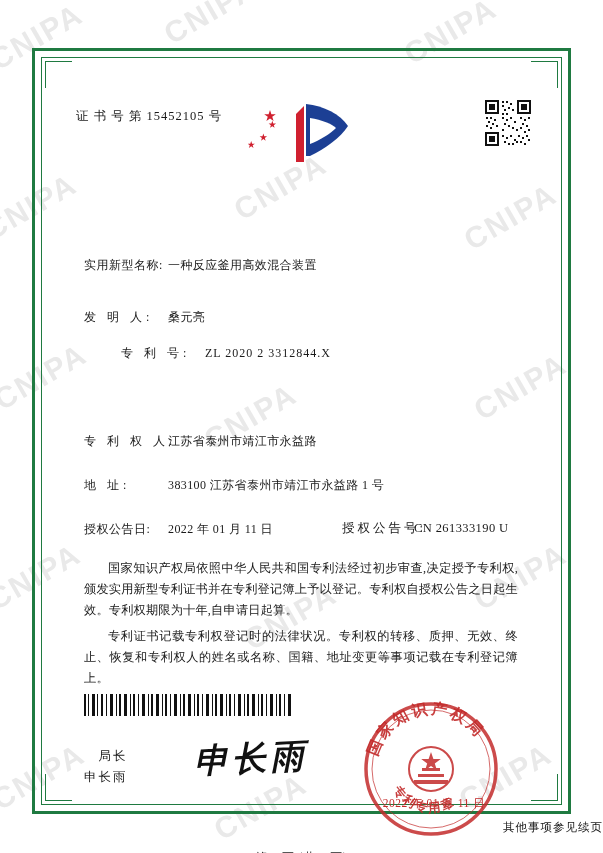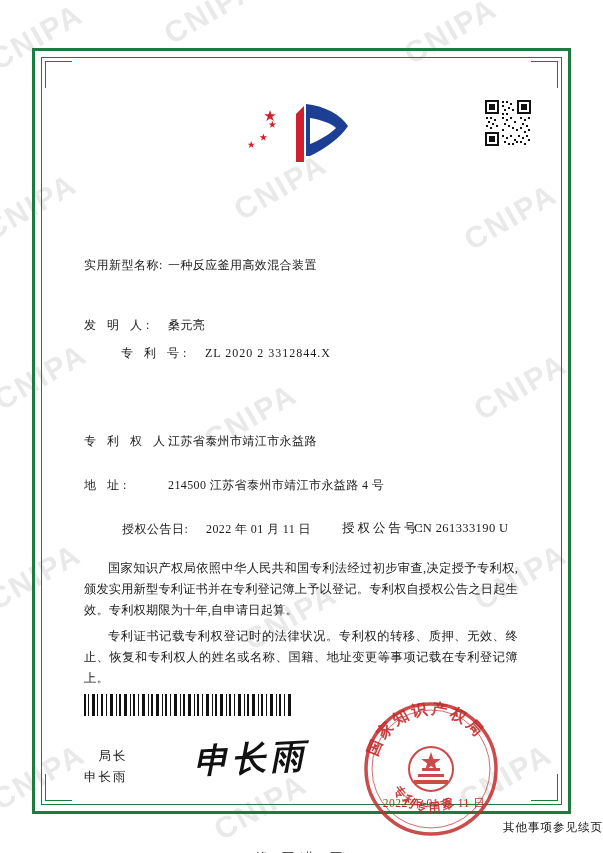--- a/index.html
+++ b/index.html
@@ -133,26 +133,26 @@
     letter-spacing: 4px;
   }
   .field-label.tight { letter-spacing: 0.5px; }
   .field-value {
     display: inline-block;
     letter-spacing: 0.4px;
   }
   .field-value.mono { font-family: "Liberation Serif", serif; letter-spacing: 1px; }
 
   #row-name    { top: 196px; }
-  #row-inventor{ top: 256px; }
+  #row-inventor{ top: 248px; }
   #row-patentno{ top: 284px; margin-left: 37px; }
   #row-appdate { top: 328px; }
   #row-holder  { top: 372px; }
   #row-address { top: 416px; }
-  #row-grant   { top: 460px; margin-left: 38px; }
+  #row-grant   { top: 460px; }
 
   #grant-pub-no {
     position: absolute;
     left: 298px;
     top: 460px;
     font-size: 12.5px;
     white-space: nowrap;
   }
   #grant-pub-no .field-label { width: 72px; letter-spacing: 3px; }
 
@@ -266,20 +266,21 @@
 <div id="cert-frame">
   <div id="cert-frame-inner"></div>
   <div class="corner-deco corner-tl"></div>
   <div class="corner-deco corner-tr"></div>
   <div class="corner-deco corner-bl"></div>
   <div class="corner-deco corner-br"></div>
 </div>
 
 <div id="cert-content">
 
+  <div id="cert-number">证 书 号 第 15452105 号</div>
 
   <div id="cnipa-logo">
     <svg viewBox="0 0 110 66" width="110" height="66" xmlns="http://www.w3.org/2000/svg">
       <path d="M58 4 C76 6 92 14 100 26 C92 38 78 48 62 56 L58 56 Z" fill="#1c3f94"></path>
       <path d="M56 6 L56 62 L48 62 L48 14 Z" fill="#d0202f"></path>
       <path d="M62 18 C74 20 84 24 88 28 C82 34 72 40 62 44 Z" fill="#ffffff"></path>
       <polygon points="26,10 28.8,18.4 37.6,18.4 30.5,23.6 33.2,32 26,26.8 18.8,32 21.5,23.6 14.4,18.4 23.2,18.4" fill="#d0202f" transform="scale(0.5) translate(18,10)"></polygon>
       <polygon points="26,10 28.8,18.4 37.6,18.4 30.5,23.6 33.2,32 26,26.8 18.8,32 21.5,23.6 14.4,18.4 23.2,18.4" fill="#d0202f" transform="scale(0.32) translate(50,55)"></polygon>
       <polygon points="26,10 28.8,18.4 37.6,18.4 30.5,23.6 33.2,32 26,26.8 18.8,32 21.5,23.6 14.4,18.4 23.2,18.4" fill="#d0202f" transform="scale(0.32) translate(22,95)"></polygon>
       <polygon points="26,10 28.8,18.4 37.6,18.4 30.5,23.6 33.2,32 26,26.8 18.8,32 21.5,23.6 14.4,18.4 23.2,18.4" fill="#d0202f" transform="scale(0.32) translate(-16,118)"></polygon>
@@ -359,21 +360,21 @@
   <div class="field-row" id="row-inventor">
     <span class="field-label">发  明  人:</span><span class="field-value">桑元亮</span>
   </div>
   <div class="field-row" id="row-patentno">
     <span class="field-label">专  利  号:</span><span class="field-value mono">ZL 2020 2 3312844.X</span>
   </div>
   <div class="field-row" id="row-holder">
     <span class="field-label">专 利 权 人:</span><span class="field-value">江苏省泰州市靖江市永益路</span>
   </div>
   <div class="field-row" id="row-address">
-    <span class="field-label">地      址:</span><span class="field-value">214500 江苏省泰州市靖江市永益路 4 号</span>
+    <span class="field-label">地      址:</span><span class="field-value">383100 江苏省泰州市靖江市永益路 1 号</span>
   </div>
   <div class="field-row" id="row-grant">
     <span class="field-label tight">授权公告日:</span><span class="field-value">2022 年 01 月 11 日</span>
   </div>
   <div id="grant-pub-no">
     <span class="field-label tight">授权公告号:</span><span class="field-value">CN 261333190 U</span>
   </div>
 
   <div class="body-para" id="para-1">国家知识产权局依照中华人民共和国专利法经过初步审查,决定授予专利权,颁发实用新型专利证书并在专利登记簿上予以登记。专利权自授权公告之日起生效。专利权期限为十年,自申请日起算。</div>
   <div class="body-para" id="para-2">专利证书记载专利权登记时的法律状况。专利权的转移、质押、无效、终止、恢复和专利权人的姓名或名称、国籍、地址变更等事项记载在专利登记簿上。</div>

